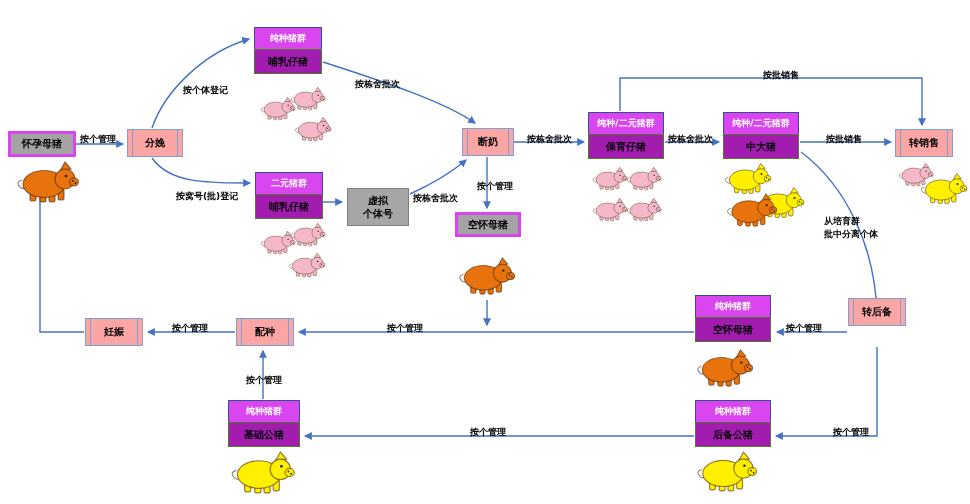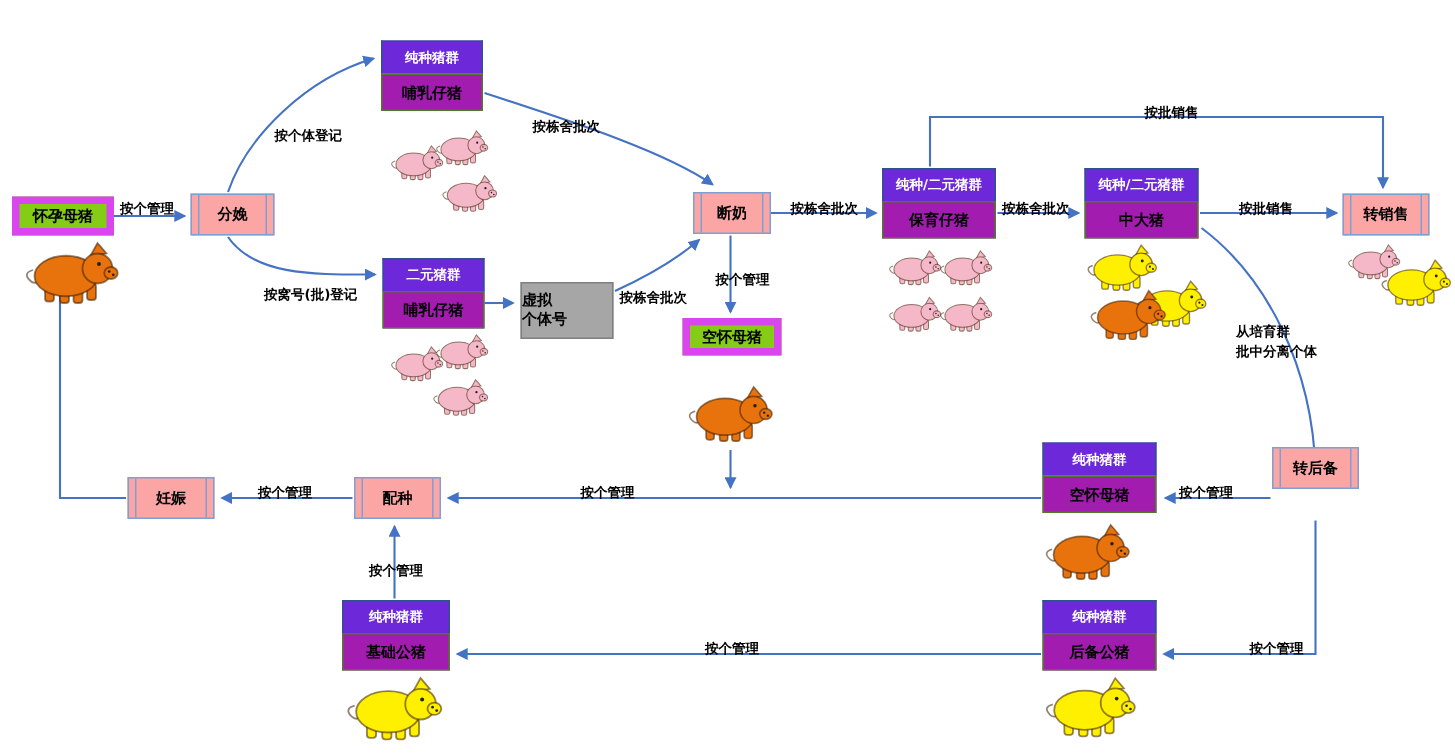--- a/index.html
+++ b/index.html
@@ -1,30 +1,30 @@
 <!DOCTYPE html>
 <html><head>
 <meta charset="utf-8">
 <style>
   html,body{margin:0;padding:0;background:#fff;}
   .canvas{position:relative;width:970px;height:504px;background:#fff;overflow:hidden;
           font-family:"DejaVu Sans","Liberation Sans",sans-serif;color:#000;}
   .node,.stack,.process,.gray,.elabel{position:absolute;box-sizing:border-box;}
-  .green{background:#84cc16;border:5px solid #d946ef;font-weight:bold;font-size:10px;
+  .green{background:#a3a3a3;border:3px solid #d946ef;font-weight:bold;font-size:10px;
          display:flex;align-items:center;justify-content:center;}
-  .stack .hdr{background:#6d28d9;border:1px solid #2f528f;border-bottom:none;color:#fff;
+  .stack .hdr{background:#d946ef;border:1px solid #2f528f;border-bottom:none;color:#fff;
          font-weight:bold;font-size:9px;height:21px;display:flex;align-items:center;justify-content:center;}
   .stack .grn{background:#a21caf;border:1px solid #4f7a28;color:#000;font-weight:bold;font-size:10px;
          height:23px;display:flex;align-items:center;justify-content:center;}
   .process{background:#fca5a5;border:1px solid #7f9fd4;display:flex;align-items:center;justify-content:center;
          font-size:10px;font-weight:bold;}
   .process::before,.process::after{content:"";position:absolute;top:0;bottom:0;width:1px;background:#7f9fd4;}
   .process::before{left:4px;} .process::after{right:4px;}
   .gray{background:#a6a6a6;border:1px solid #7f7f7f;color:#000;font-weight:bold;font-size:10px;
-        display:flex;flex-direction:column;justify-content:center;line-height:1.3;}
+        display:flex;flex-direction:column;align-items:center;justify-content:center;line-height:1.3;}
   .elabel{font-size:9px;font-weight:bold;white-space:nowrap;}
   svg.wires{position:absolute;left:0;top:0;}
   .pig{position:absolute;}
   .pig.orange{color:#e8720c;}
   .pig.pink{color:#f5b8c8;}
   .pig.yellow{color:#fff000;}
 </style>
 </head>
 <body>
 

